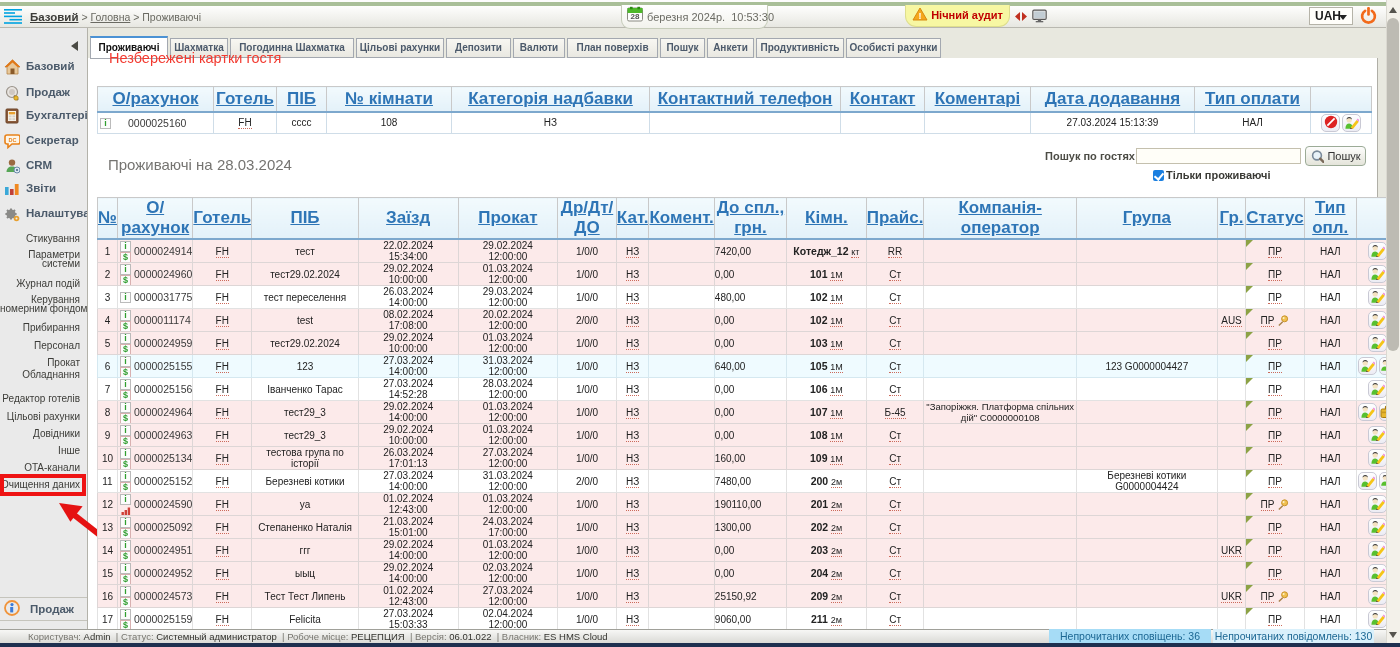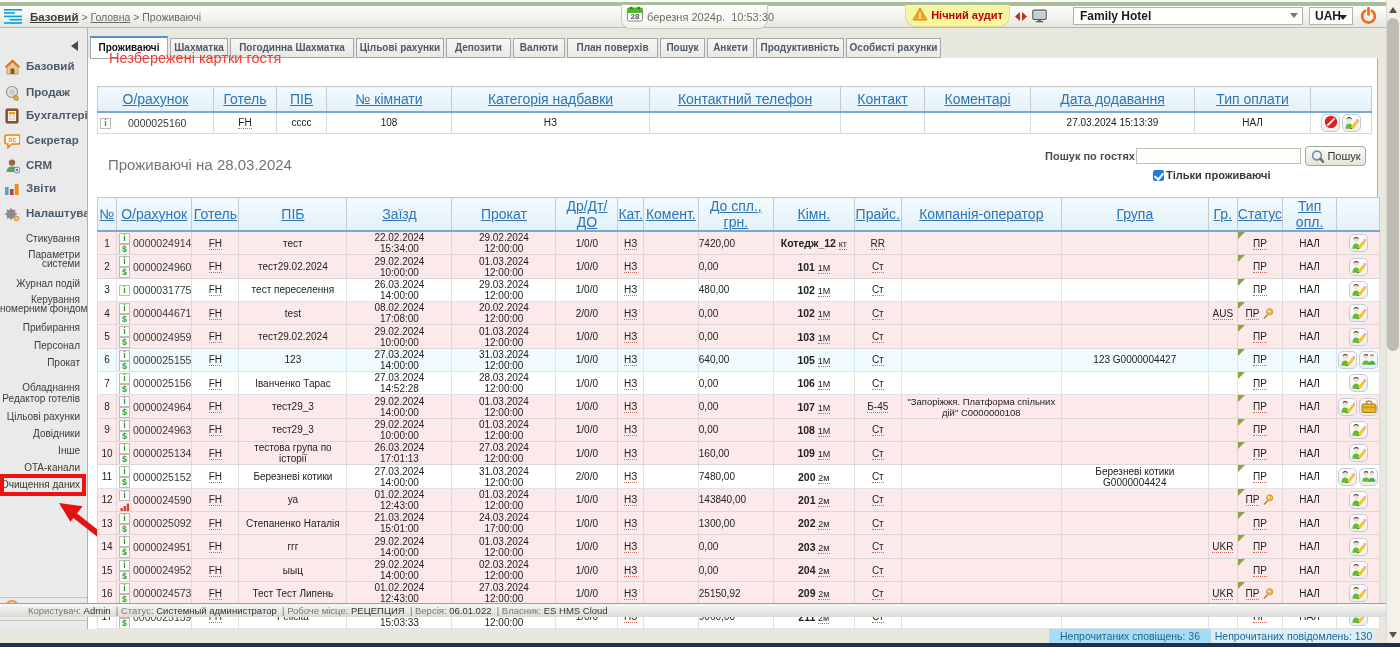--- a/index.html
+++ b/index.html
@@ -43,21 +43,21 @@
 #sinput{left:1136px;top:148px;width:165px;height:16px;background:#fffef8;border:1px solid #c4c0ae;}
 #sbtn{left:1305px;top:146px;width:61px;height:20px;background:linear-gradient(#fdfdfc,#e4e4da);border:1px solid #9cab97;border-radius:4px;font-size:11px;color:#333;text-align:center;line-height:18px;}
 #schk{left:1153px;top:170px;width:11px;height:11px;background:#1a7fe0;border-radius:2px;}
 #schk:after{content:"";position:absolute;left:2.5px;top:0.5px;width:4px;height:7px;border:solid #fff;border-width:0 2px 2px 0;transform:rotate(40deg);}
 #schktxt{left:1166px;top:169px;font-size:11px;font-weight:bold;color:#3a3a35;}
 
 table{border-collapse:collapse;table-layout:fixed;}
 #t1{left:97px;top:86px;}
 #t2{left:97px;top:197px;height:432px;}
 #t1, #t2{border:1px solid #74a3cc;}
-th{background:linear-gradient(#f2fafd,#e3f1f9);color:#2e75b6;font-size:14px;font-weight:normal;border:1px solid #c9c9c9;overflow:hidden;}
+th{background:linear-gradient(#f2fafd,#e3f1f9);color:#2e75b6;font-size:17px;font-weight:bold;border:1px solid #c9c9c9;overflow:hidden;}
 th span{text-decoration:underline;}
 #t1 th{height:25px;border-bottom:2px solid #7da8cd;}
 #t2 th{height:24px;border-bottom:2px solid #7da8cd;}
 td{font-size:10px;color:#222;text-align:center;border:1px solid #ddd6d6;overflow:hidden;white-space:nowrap;}
 #t1 td{height:22px;background:#fff;border-color:#cfdde8;}
 #t2 td{padding:0;}
 tr.pink td{background:#fceaea;}
 tr.white td{background:#fff;border-color:#e2e2e2;}
 tr.blue td{background:#effbff;border-color:#d5e8f0;}
 .dt{border-bottom:1px dotted #cc6a5a;padding-bottom:0px;}
@@ -67,21 +67,21 @@
 .icoi,.icod{position:absolute;left:2px;width:11px;height:11px;border:1px solid #bbb;background:#fcfcfc;font-size:9px;font-weight:bold;color:#2f9e2f;line-height:9px;text-align:center;}
 .icod{border-color:#d8b0b0;}
 .sum{text-align:left;padding-right:6px;}
 .room b{font-size:10.5px;}
 .room .typ{font-size:9px;margin-top:46px;}
 .stat{position:relative;}
 .stat:before{content:"";position:absolute;left:0;top:0;border-top:7px solid #8ca245;border-right:7px solid transparent;}
 .icons-cell{white-space:nowrap;}
 .ibtn{display:inline-block;width:19px;height:18px;background:linear-gradient(#ffffff,#ececf4);border:1px solid #c9c9d4;border-radius:5px;vertical-align:middle;margin:0 1px;text-align:center;}
 
-#statusbar{left:0;top:603px;width:1400px;height:14px;background:linear-gradient(#f7f7f5,#dadad6);border-top:1px solid #a0a099;font-size:9.5px;color:#8a8a85;line-height:14px;}
+#statusbar{left:0;top:629px;width:1400px;height:14px;background:linear-gradient(#f7f7f5,#dadad6);border-top:1px solid #a0a099;font-size:9.5px;color:#8a8a85;line-height:14px;}
 #statusbar .lbl{color:#77766f;}
 #statusbar .val{color:#33332e;}
 #note1{left:1049px;top:629px;width:162px;height:14px;background:#a6dcf6;color:#1c6793;font-size:10.5px;text-align:center;line-height:14px;}
 #note2{left:1213px;top:629px;width:161px;height:14px;background:#d9f0fb;color:#1c6793;font-size:10.5px;text-align:center;line-height:14px;}
 #darkstrip{left:0;top:643px;width:1400px;height:4px;background:#1e2f4f;}
 
 #scroll{left:1386px;top:0;width:14px;height:643px;background:#f3f1ea;border-left:1px solid #dbd9d1;}
 #sthumb{left:1387px;top:18px;width:12px;height:333px;background:#bdbbb3;border-radius:6px;}
 #sup{left:1389px;top:7px;width:0;height:0;border-left:4px solid transparent;border-right:4px solid transparent;border-bottom:6px solid #55544e;}
 #sdown{left:1389px;top:632px;width:0;height:0;border-left:4px solid transparent;border-right:4px solid transparent;border-top:6px solid #55544e;}
@@ -225,21 +225,20 @@
         <path d="M8 1 15 13H1z" fill="#f5a81c" stroke="#d88a10" stroke-width="1"></path>
         <text x="8" y="11.5" font-size="9" font-weight="bold" fill="#fff" text-anchor="middle" font-family="Liberation Sans">!</text>
       </svg><span> Нічний аудит</span></div>
 <svg width="12" height="9" style="position:absolute;left:1015px;top:12px">
       <path d="M5 0v9L0 4.5z" fill="#c03020"></path>
       <path d="M7 0v9l5-4.5z" fill="#c03020"></path>
     </svg>
 <div class="abs" style="left:1032px;top:9px"><svg width="15" height="14" viewBox="0 0 18 16">
         <use href="#g-mon"></use>
       </svg></div>
-<div id="hotelsel" class="abs">Family Hotel<span class="arr"></span></div>
 <div id="uahsel" class="abs">UAH<span style="position:absolute;right:5px;top:7px;width:0;height:0;border-left:4px solid transparent;border-right:4px solid transparent;border-top:5px solid #222"></span></div>
 <div class="abs" style="left:1360px;top:7px"><svg width="17" height="17">
         <use href="#g-pow"></use>
       </svg></div>
 
 <div id="sidebar" class="abs">
 <div class="micon" style="left:4px;top:31px"><svg width="16" height="16">
           <use href="#g-home"></use>
         </svg></div>
 <div class="mitem" style="top:32px">Базовий</div>
@@ -267,21 +266,21 @@
           <use href="#g-gear"></use>
         </svg></div>
 <div class="mitem" style="top:179px">Налаштува</div>
 <div class="sitem" style="top:205px">Стикування</div>
 <div class="sitem" style="top:222px;line-height:9.2px">Параметри<br>системи</div>
 <div class="sitem" style="top:250px">Журнал подій</div>
 <div class="sitem" style="top:266.5px;line-height:9.2px">Керування<br>номерним фондом</div>
 <div class="sitem" style="top:294px">Прибирання</div>
 <div class="sitem" style="top:311.5px">Персонал</div>
 <div class="sitem" style="top:329px">Прокат</div>
-<div class="sitem" style="top:354px">Обладнання</div>
+<div class="sitem" style="top:341px">Обладнання</div>
 <div class="sitem" style="top:365px">Редактор готелів</div>
 <div class="sitem" style="top:382.5px">Цільові рахунки</div>
 <div class="sitem" style="top:399.5px">Довідники</div>
 <div class="sitem" style="top:416.5px">Інше</div>
 <div class="sitem" style="top:433.5px">OTA-канали</div>
 <div class="sitem" style="top:450.5px">Очищення даних</div>
 <div id="redbox" class="abs"></div>
 <div id="legsep1" class="abs"></div>
       <div id="legsep2" class="abs"></div>
 <div class="abs" style="left:4px;top:572px"><svg width="17" height="17">
@@ -468,21 +467,21 @@
           <td></td>
           <td></td>
           <td class="stat"><span class="dt">ПР</span></td>
           <td>НАЛ</td>
           <td class="icons-cell"><span class="ibtn"><svg width="15" height="14">
                 <use href="#g-edit"></use>
               </svg></span></td>
         </tr>
 <tr class="pink">
           <td>4</td>
-          <td class="acct"><span class="icoi" style="top:1px">i</span><span class="icod" style="top:12px">$</span><span class="num">0000044671</span></td>
+          <td class="acct"><span class="icoi" style="top:1px">i</span><span class="icod" style="top:12px">$</span><span class="num">0000011174</span></td>
           <td><span class="dt">FH</span></td>
           <td>test</td>
           <td>
             <div class="d2">08.02.2024<br>17:08:00</div>
           </td>
           <td>
             <div class="d2">20.02.2024<br>12:00:00</div>
           </td>
           <td>2/0/0</td>
           <td><span class="dt">НЗ</span></td>
@@ -704,21 +703,21 @@
           <td>уа</td>
           <td>
             <div class="d2">01.02.2024<br>12:43:00</div>
           </td>
           <td>
             <div class="d2">01.03.2024<br>12:00:00</div>
           </td>
           <td>1/0/0</td>
           <td><span class="dt">НЗ</span></td>
           <td></td>
-          <td class="sum">143840,00</td>
+          <td class="sum">190110,00</td>
           <td class="room"><b>201</b> <span class="typ dt">2м</span></td>
           <td><span class="dt">Ст</span></td>
           <td style="white-space:normal;line-height:11px;font-size:9.5px"></td>
           <td></td>
           <td></td>
           <td class="stat"><span class="dt">ПР</span><svg width="13" height="13" style="vertical-align:-3px;margin-left:2px">
               <use href="#g-pin"></use>
             </svg></td>
           <td>НАЛ</td>
           <td class="icons-cell"><span class="ibtn"><svg width="15" height="14">

